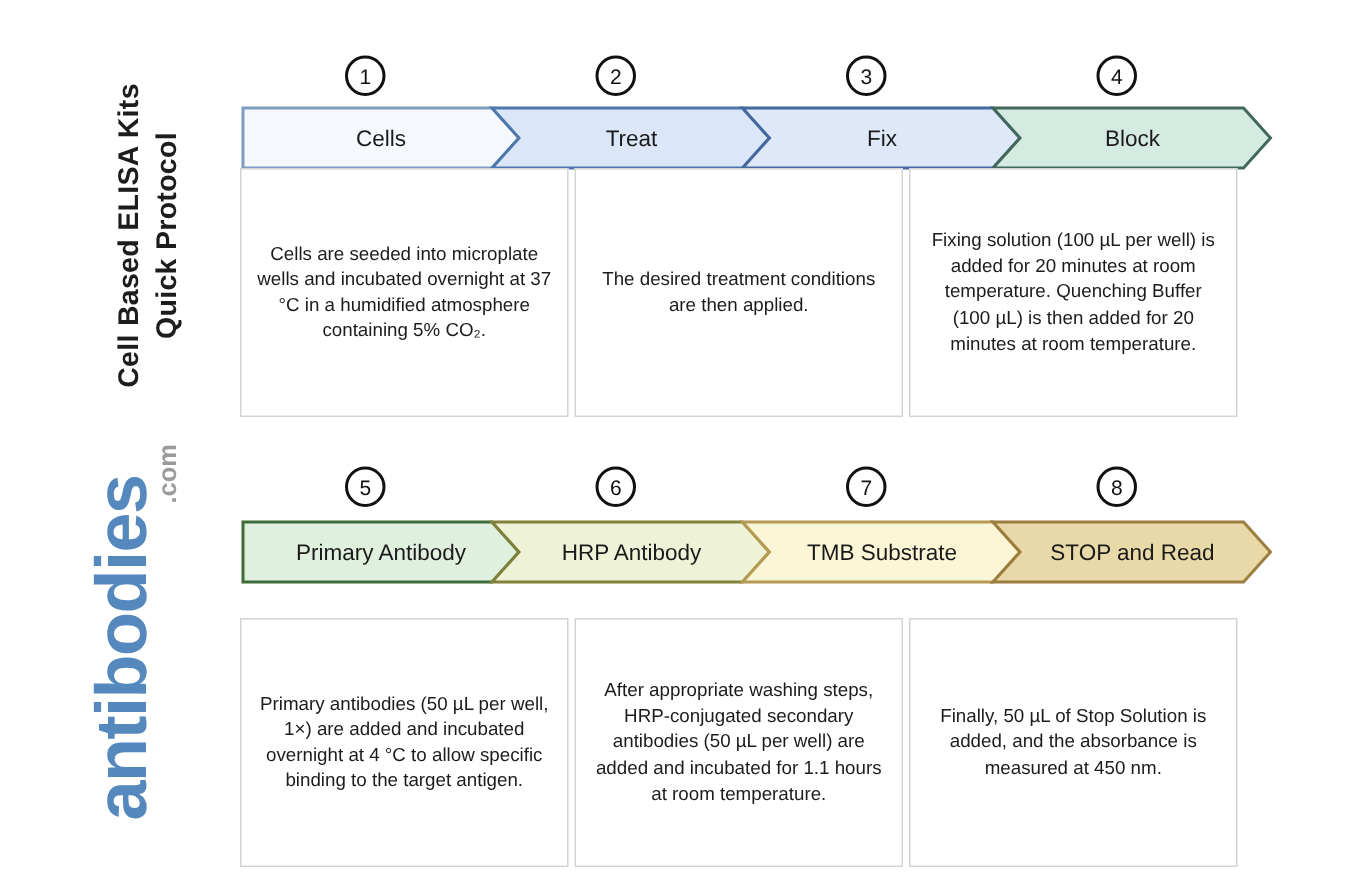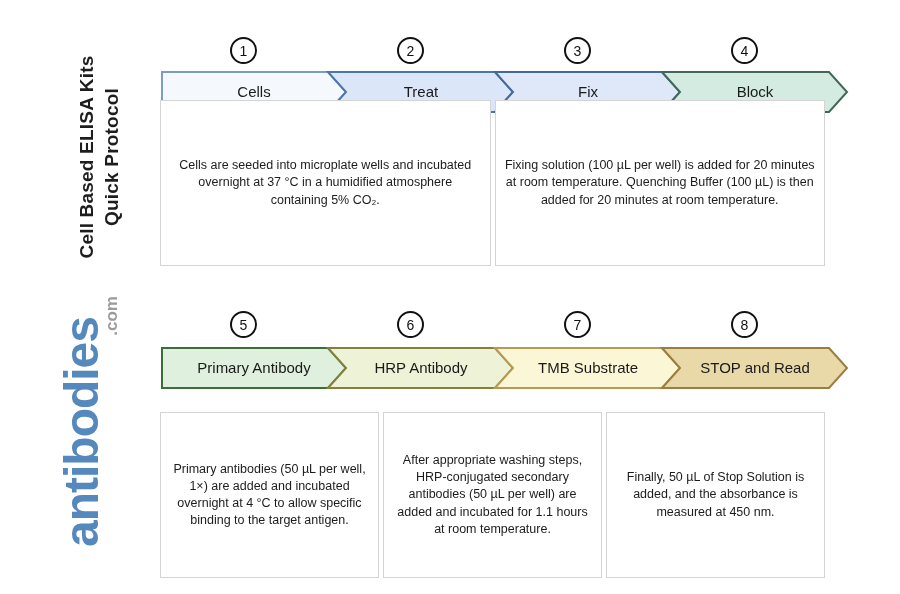--- a/index.html
+++ b/index.html
@@ -43,21 +43,21 @@
 
   .arrows-row { position:absolute; left:0; width:690px; height:44px; }
   .arrows-row.r1 { top:70px; }
   .arrows-row.r2 { top:346px; }
   .arrow-label {
     font-size:15px; fill:#1a1a1a;
     font-family:"Liberation Sans", sans-serif;
   }
 
   .boxes-row { position:absolute; left:0; width:665px; display:flex; gap:4px; }
-  .boxes-row.r1 { top:100px; }
+  .boxes-row.r1 { top:112px; }
   .boxes-row.r2 { top:412px; }
   .desc-box {
     flex:1 1 0; height:166px; box-sizing:border-box;
     background:#fff; border:1.5px solid #d4d4d4;
     display:flex; align-items:center; justify-content:center;
     padding:6px 9px;
   }
   .desc-text {
     font-size:12.5px; line-height:1.38; text-align:center; color:#1c1c1c;
   }
@@ -111,20 +111,23 @@
       <text class="arrow-label" x="261" y="27" text-anchor="middle">Treat</text>
       <text class="arrow-label" x="428" y="27" text-anchor="middle">Fix</text>
       <text class="arrow-label" x="595" y="27" text-anchor="middle">Block</text>
     </svg>
 
     <div class="boxes-row r1">
       <div class="desc-box">
           <div class="desc-text">Cells are seeded into microplate wells and incubated overnight at 37 °C in a humidified atmosphere containing 5% CO₂.</div>
         </div>
       <div class="desc-box">
+          <div class="desc-text">The desired treatment conditions are then applied.</div>
+        </div>
+      <div class="desc-box">
           <div class="desc-text">Fixing solution (100 µL per well) is added for 20 minutes at room temperature. Quenching Buffer (100 µL) is then added for 20 minutes at room temperature.</div>
         </div>
     </div>
 
     <div class="circles-row r2">
       <div class="circle-cell">
           <div class="num-circle">
             <span>5</span>
           </div>
         </div>

